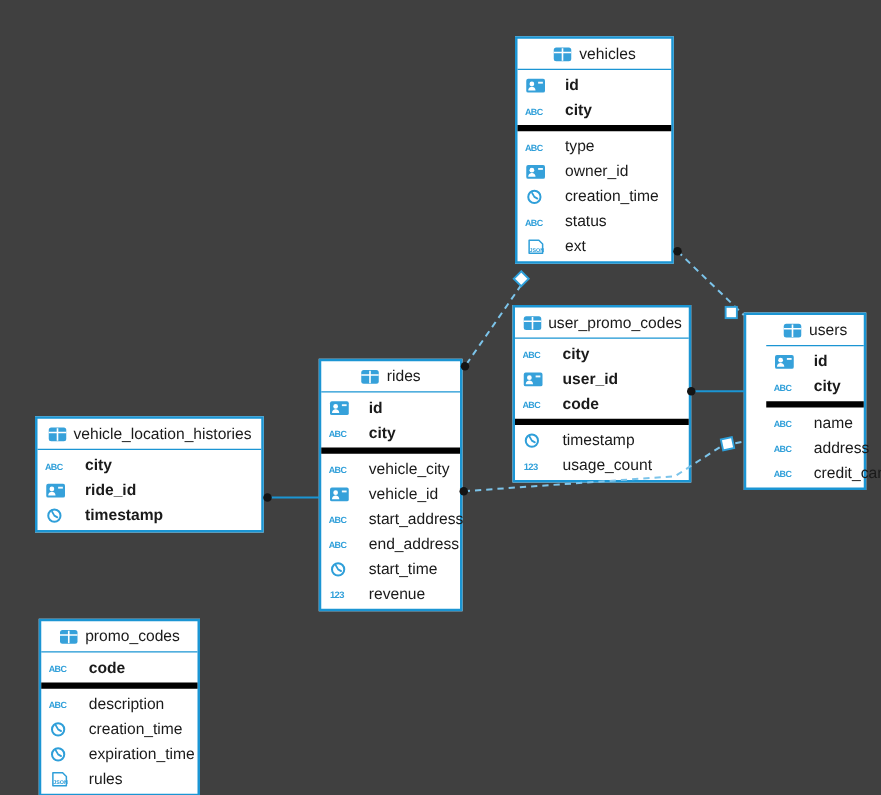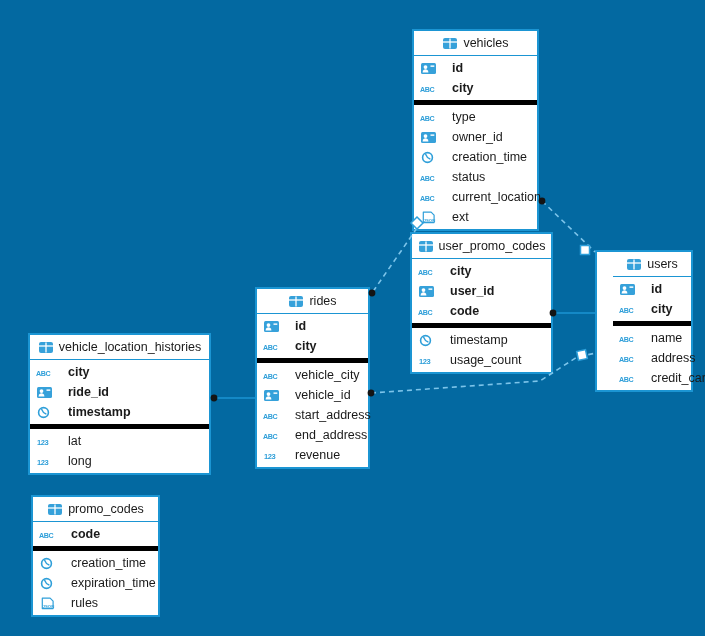--- a/index.html
+++ b/index.html
@@ -1,17 +1,17 @@
 <!DOCTYPE html>
 <html><head>
 <meta charset="utf-8">
 <style>
   html,body{margin:0;padding:0;background:#fff;}
   #canvas{
-    position:relative;width:705px;height:636px;background:#0369a1;overflow:hidden;
+    position:relative;width:705px;height:636px;background:#404040;overflow:hidden;
     font-family:"Liberation Sans",sans-serif;color:#1a1a1a;
   }
   .tbl{
     position:absolute;background:#fff;border:2px solid #1b95d3;box-sizing:border-box;
     font-size:12.5px;line-height:1;z-index:2;
   }
   .tbl-h{
     height:24px;display:flex;align-items:center;justify-content:center;gap:5px;
     border-bottom:1px solid #1b95d3;white-space:nowrap;padding:0 6px;
   }
@@ -20,21 +20,21 @@
   .sec + .sec{border-top:5px solid #000000;}
   .row{
     height:20px;display:flex;align-items:center;gap:15px;
     padding:0 8px 0 6px;white-space:nowrap;
   }
   .row.pk .cname{font-weight:bold;}
   .icon{width:17px;height:13px;flex:0 0 17px;}
   .tbl-h .icon{width:16px;flex:0 0 16px;}
   
   #t-vehicles{left:412px;top:29px;width:127px;}
-  #t-upc{left:410px;top:232px;width:143px;}
+  #t-upc{left:410px;top:244px;width:143px;}
   #t-users{left:595px;top:250px;width:98px;padding-left:16px;}
   #t-rides{left:255px;top:287px;width:115px;}
   #t-vlh{left:28px;top:333px;width:183px;}
   #t-promo{left:31px;top:495px;width:129px;}
   #edges{position:absolute;left:0;top:0;z-index:3;pointer-events:none;}
   #defs{position:absolute;width:0;height:0;overflow:hidden;}
 </style>
 </head>
 <body>
 
@@ -132,26 +132,20 @@
           <span class="cname">creation_time</span>
         </div>
       <div class="row">
           <svg class="icon">
             <use href="#i-abc"></use>
           </svg>
           <span class="cname">status</span>
         </div>
       <div class="row">
           <svg class="icon">
-            <use href="#i-abc"></use>
-          </svg>
-          <span class="cname">current_location</span>
-        </div>
-      <div class="row">
-          <svg class="icon">
             <use href="#i-json"></use>
           </svg>
           <span class="cname">ext</span>
         </div>
     </div>
   </div>
 
   <div class="tbl" id="t-upc">
     <div class="tbl-h">
       <svg class="icon">
@@ -279,20 +273,26 @@
           <span class="cname">start_address</span>
         </div>
       <div class="row">
           <svg class="icon">
             <use href="#i-abc"></use>
           </svg>
           <span class="cname">end_address</span>
         </div>
       <div class="row">
           <svg class="icon">
+            <use href="#i-clock"></use>
+          </svg>
+          <span class="cname">start_time</span>
+        </div>
+      <div class="row">
+          <svg class="icon">
             <use href="#i-123"></use>
           </svg>
           <span class="cname">revenue</span>
         </div>
     </div>
   </div>
 
   <div class="tbl" id="t-vlh">
     <div class="tbl-h">
       <svg class="icon">
@@ -313,54 +313,46 @@
           </svg>
           <span class="cname">ride_id</span>
         </div>
       <div class="row pk">
           <svg class="icon">
             <use href="#i-clock"></use>
           </svg>
           <span class="cname">timestamp</span>
         </div>
     </div>
-    <div class="sec">
-      <div class="row">
-          <svg class="icon">
-            <use href="#i-123"></use>
-          </svg>
-          <span class="cname">lat</span>
-        </div>
-      <div class="row">
-          <svg class="icon">
-            <use href="#i-123"></use>
-          </svg>
-          <span class="cname">long</span>
-        </div>
-    </div>
   </div>
 
   <div class="tbl" id="t-promo">
     <div class="tbl-h">
       <svg class="icon">
           <use href="#i-table"></use>
         </svg>
       <span class="tname">promo_codes</span>
     </div>
     <div class="sec">
       <div class="row pk">
           <svg class="icon">
             <use href="#i-abc"></use>
           </svg>
           <span class="cname">code</span>
         </div>
     </div>
     <div class="sec">
       <div class="row">
           <svg class="icon">
+            <use href="#i-abc"></use>
+          </svg>
+          <span class="cname">description</span>
+        </div>
+      <div class="row">
+          <svg class="icon">
             <use href="#i-clock"></use>
           </svg>
           <span class="cname">creation_time</span>
         </div>
       <div class="row">
           <svg class="icon">
             <use href="#i-clock"></use>
           </svg>
           <span class="cname">expiration_time</span>
         </div>

